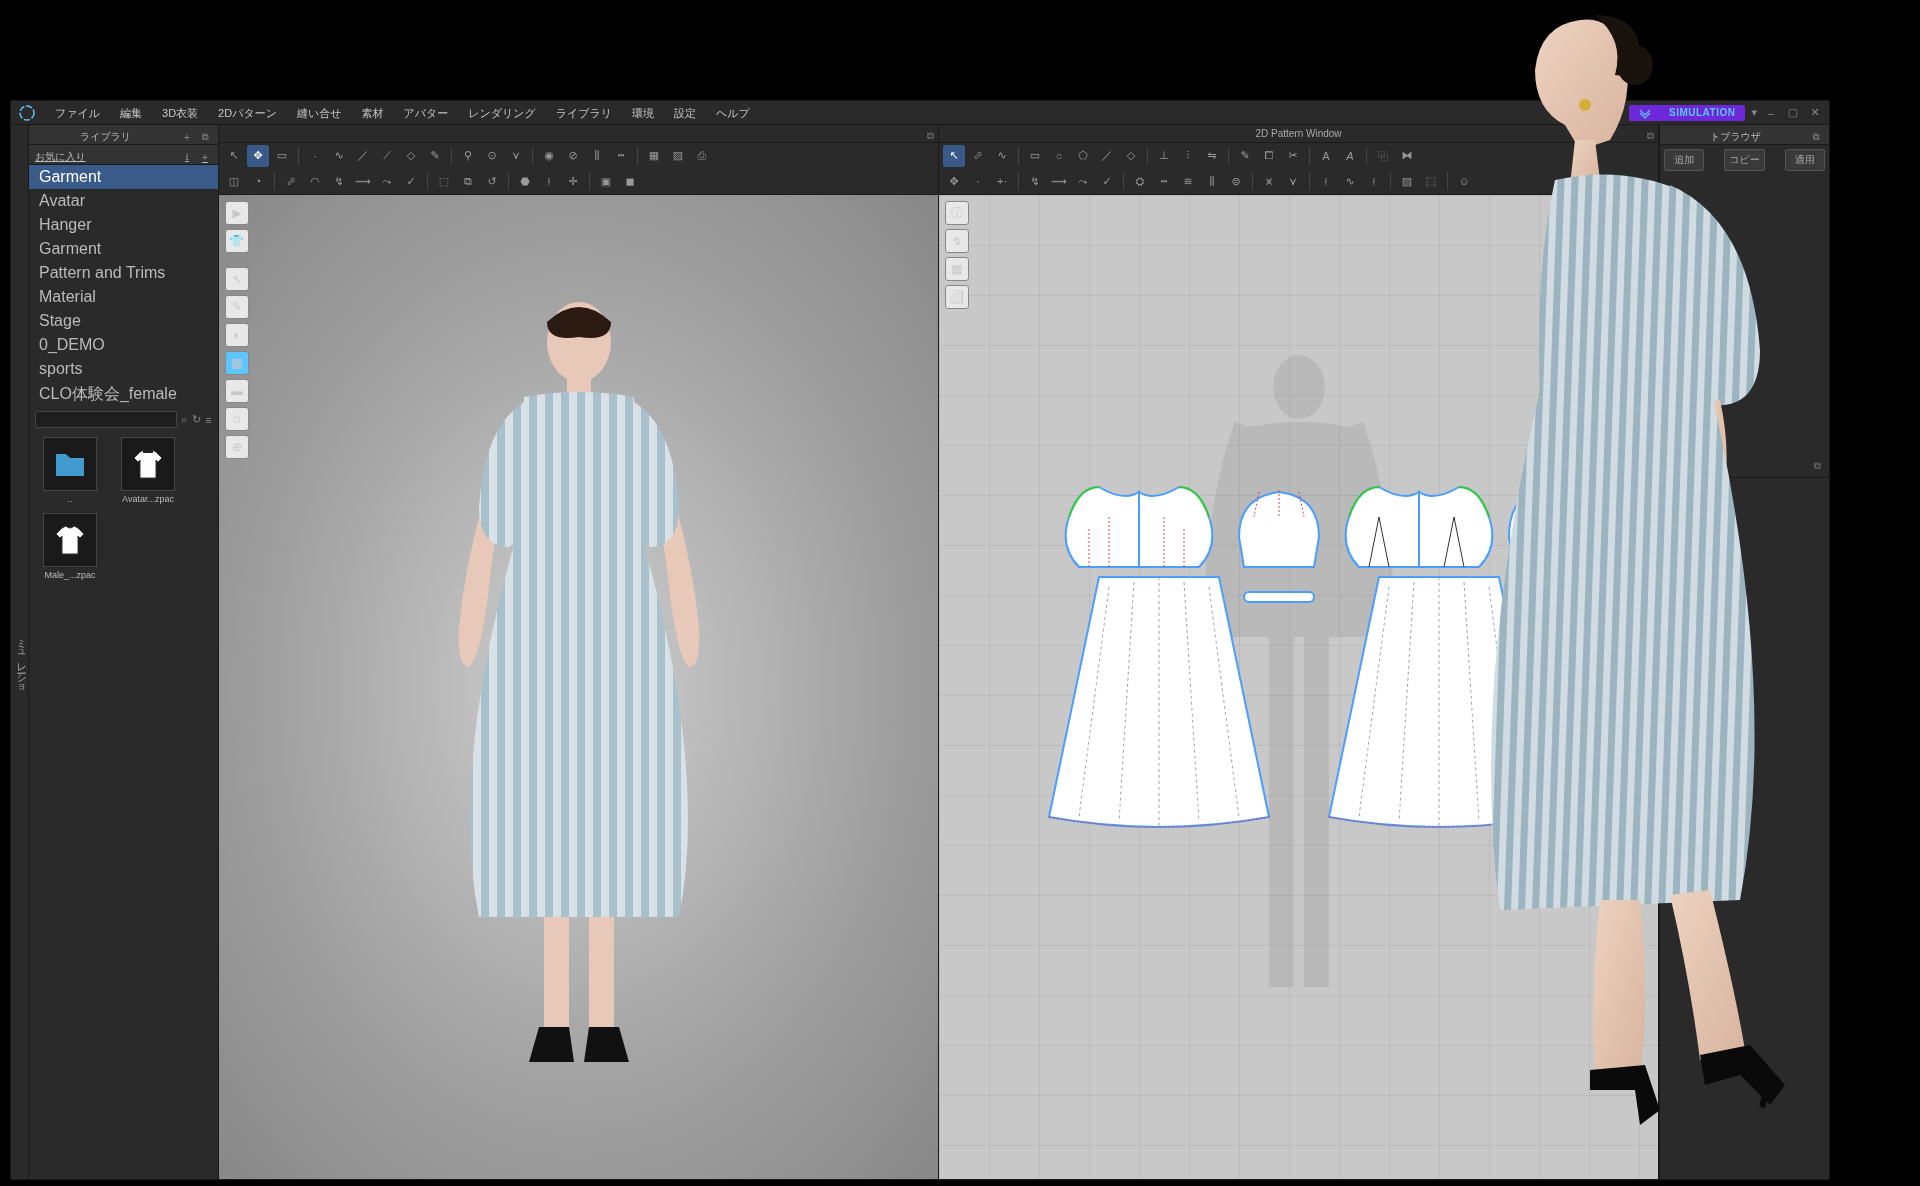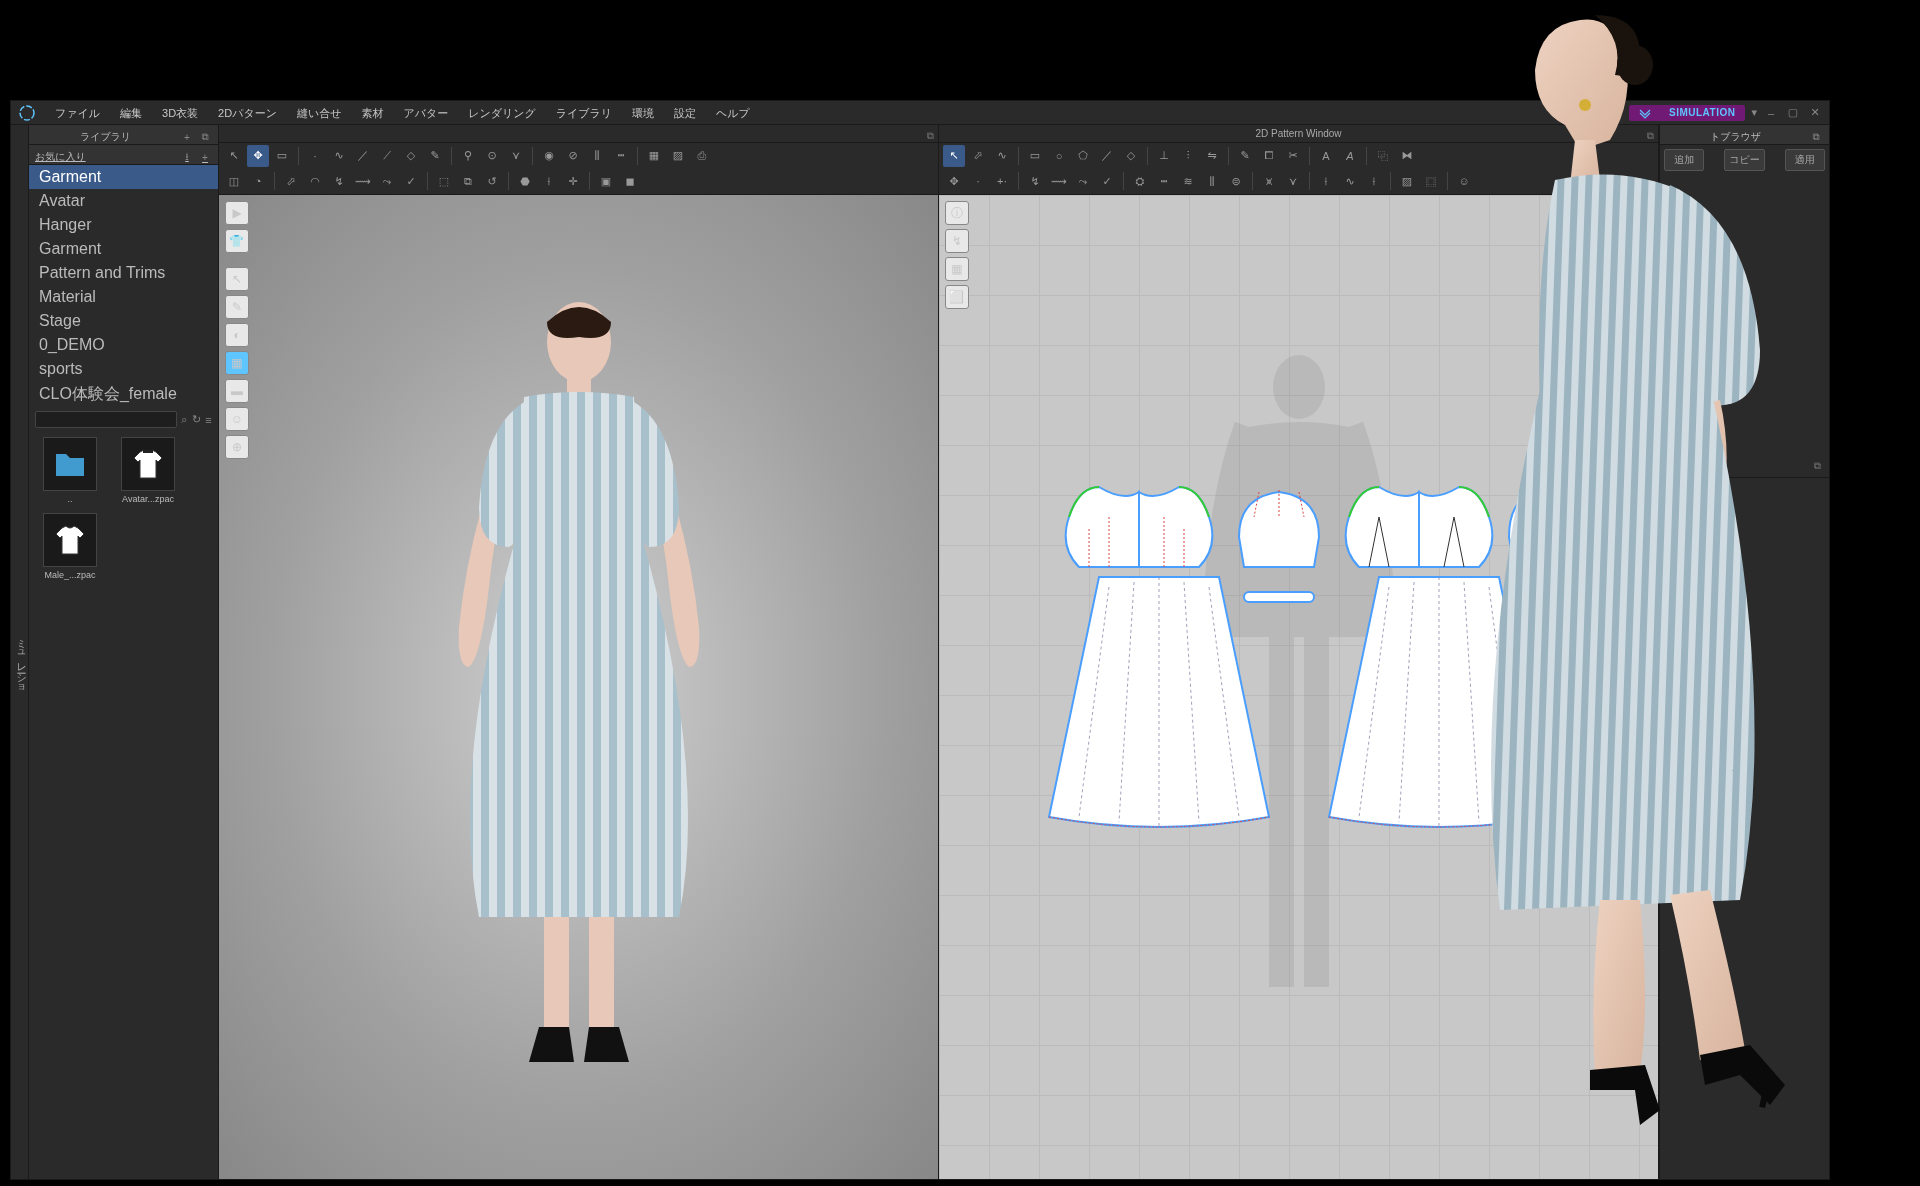--- a/index.html
+++ b/index.html
@@ -44,21 +44,21 @@
   cursor: pointer;
   line-height: 24px;
 }
 .menubar-right {
   margin-left: auto;
   display: flex;
   align-items: center;
   gap: 6px;
 }
 .mode-chip {
-  background: #701a75;
+  background: #6d28d9;
   color: #5ec5ff;
   padding: 2px 10px;
   border-radius: 2px;
   display: flex;
   align-items: center;
   gap: 18px;
   font-weight: 600;
   font-size: 10px;
   letter-spacing: 0.5px;
 }

